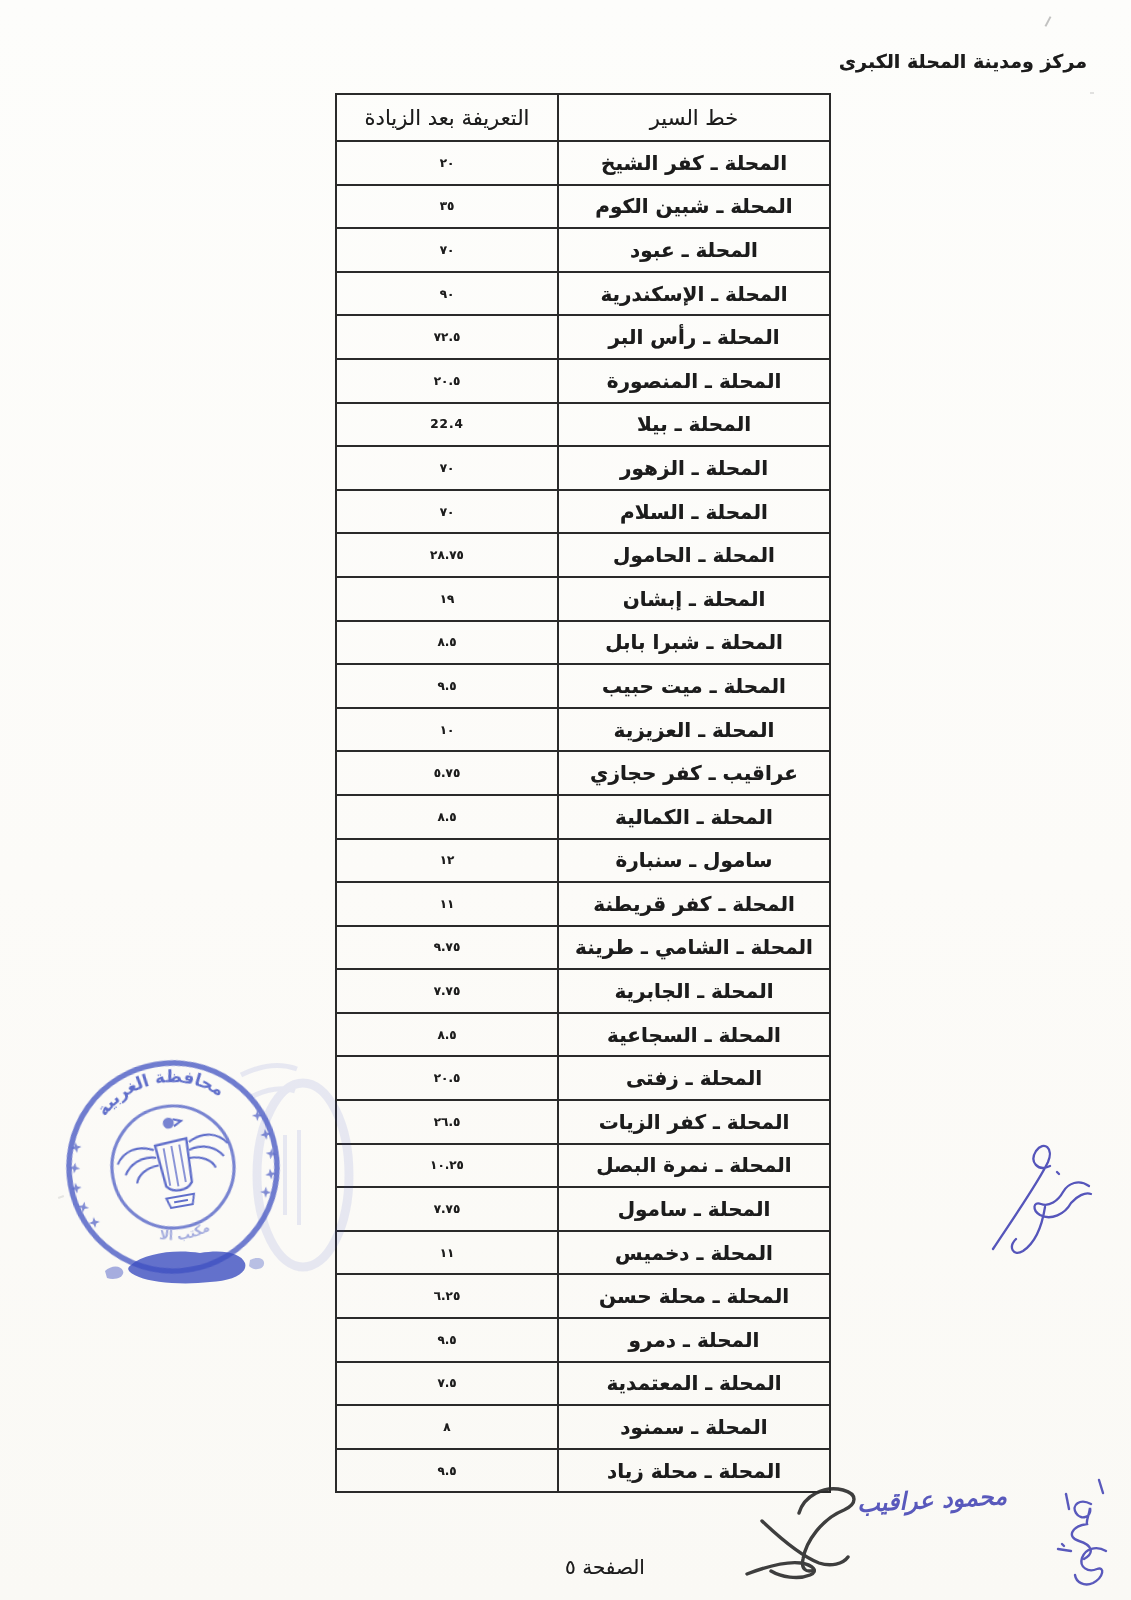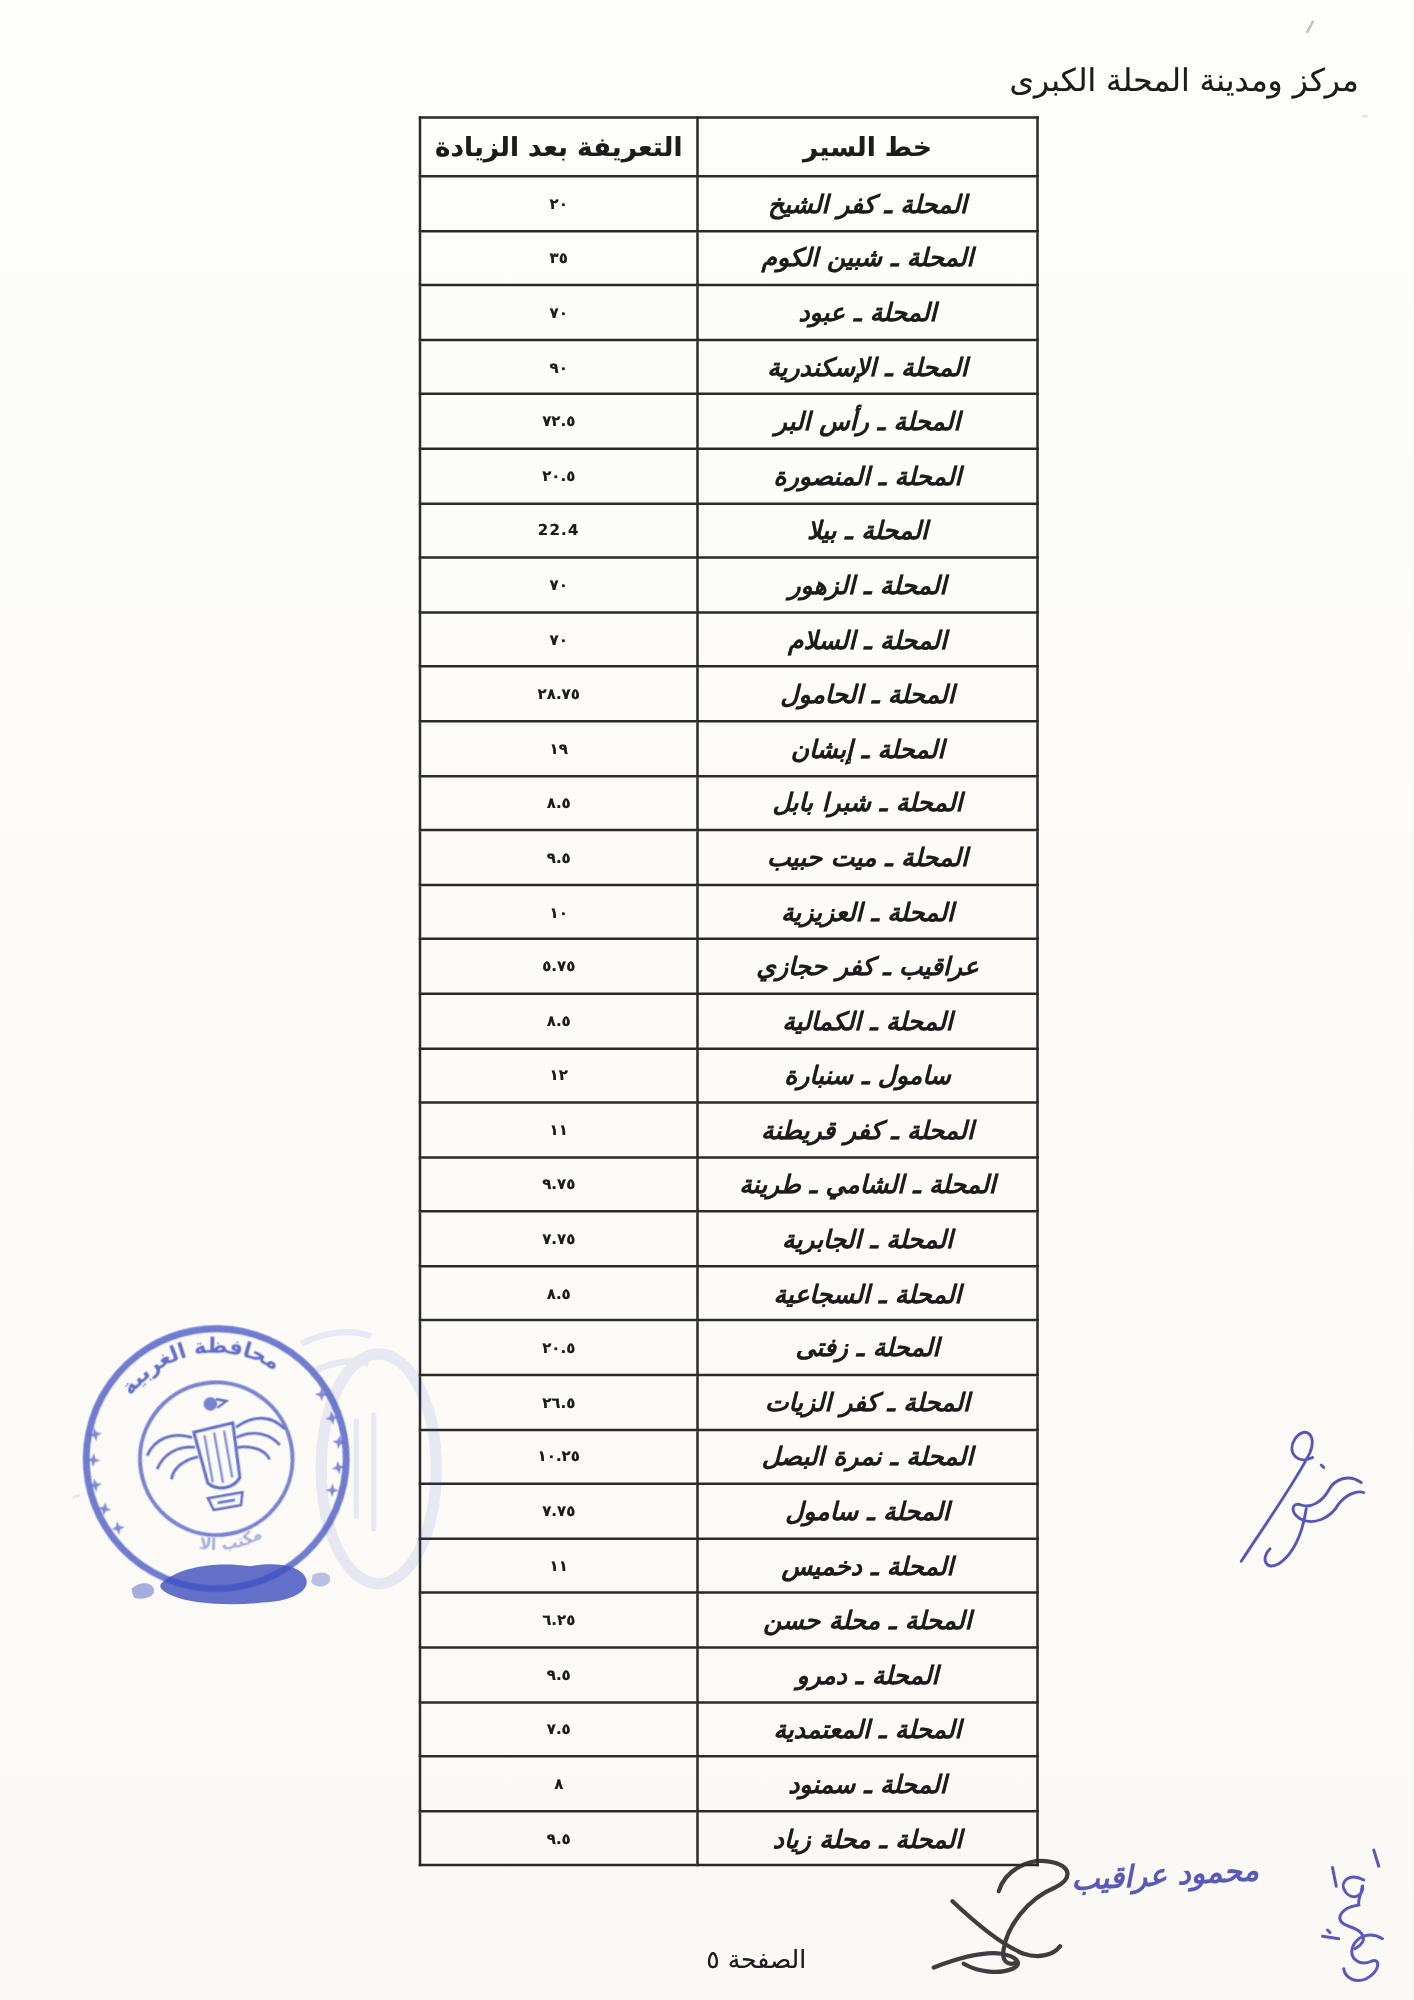--- a/index.html
+++ b/index.html
@@ -17,39 +17,39 @@
     background:#e9e9e9;
   }
   .page{
     position:relative;width:1131px;height:1600px;overflow:hidden;
     background:linear-gradient(180deg,#fdfdfb 0%, var(--paper,#fcfbf8) 55%, #faf9f5 100%);
     color:var(--text,#1c1c1c);
   }
   
   .doc-title{
     position:absolute;top:50px;right:44px;
-    direction:rtl;font-size:25px;font-weight:normal;
+    direction:rtl;font-size:19px;font-weight:bold;
     letter-spacing:.2px;
     text-shadow:0 0 .5px rgba(20,20,20,.55);
   }
   
   .fare-table{
     position:absolute;top:93px;left:335px;
     border-collapse:collapse;direction:rtl;table-layout:fixed;
   }
   .fare-table th,.fare-table td{
     border:2px solid var(--border,#2a2a2a);
     text-align:center;vertical-align:middle;padding:0;
     text-shadow:0 0 .4px rgba(20,20,20,.5);
   }
-  .fare-table thead th{height:45px;font-size:21px;font-weight:bold;}
+  .fare-table thead th{height:45px;font-size:21px;font-weight:normal;}
   .fare-table tbody td{height:41.6px;font-weight:bold;}
   .col-route{width:272px;}
   .col-tariff{width:222px;}
-  .route-cell{font-size:20px;font-style:italic;}
+  .route-cell{font-size:20px;}
   .tariff-cell{font-size:12px;letter-spacing:1px;}
   
   .page-footer{
     position:absolute;top:1511px;left:540px;width:130px;
     direction:rtl;text-align:center;font-size:20px;
     text-shadow:0 0 .4px rgba(20,20,20,.5);
     margin-top:44px;
   }
   
   .stamp-svg{position:absolute;left:45px;top:1035px;pointer-events:none;}

